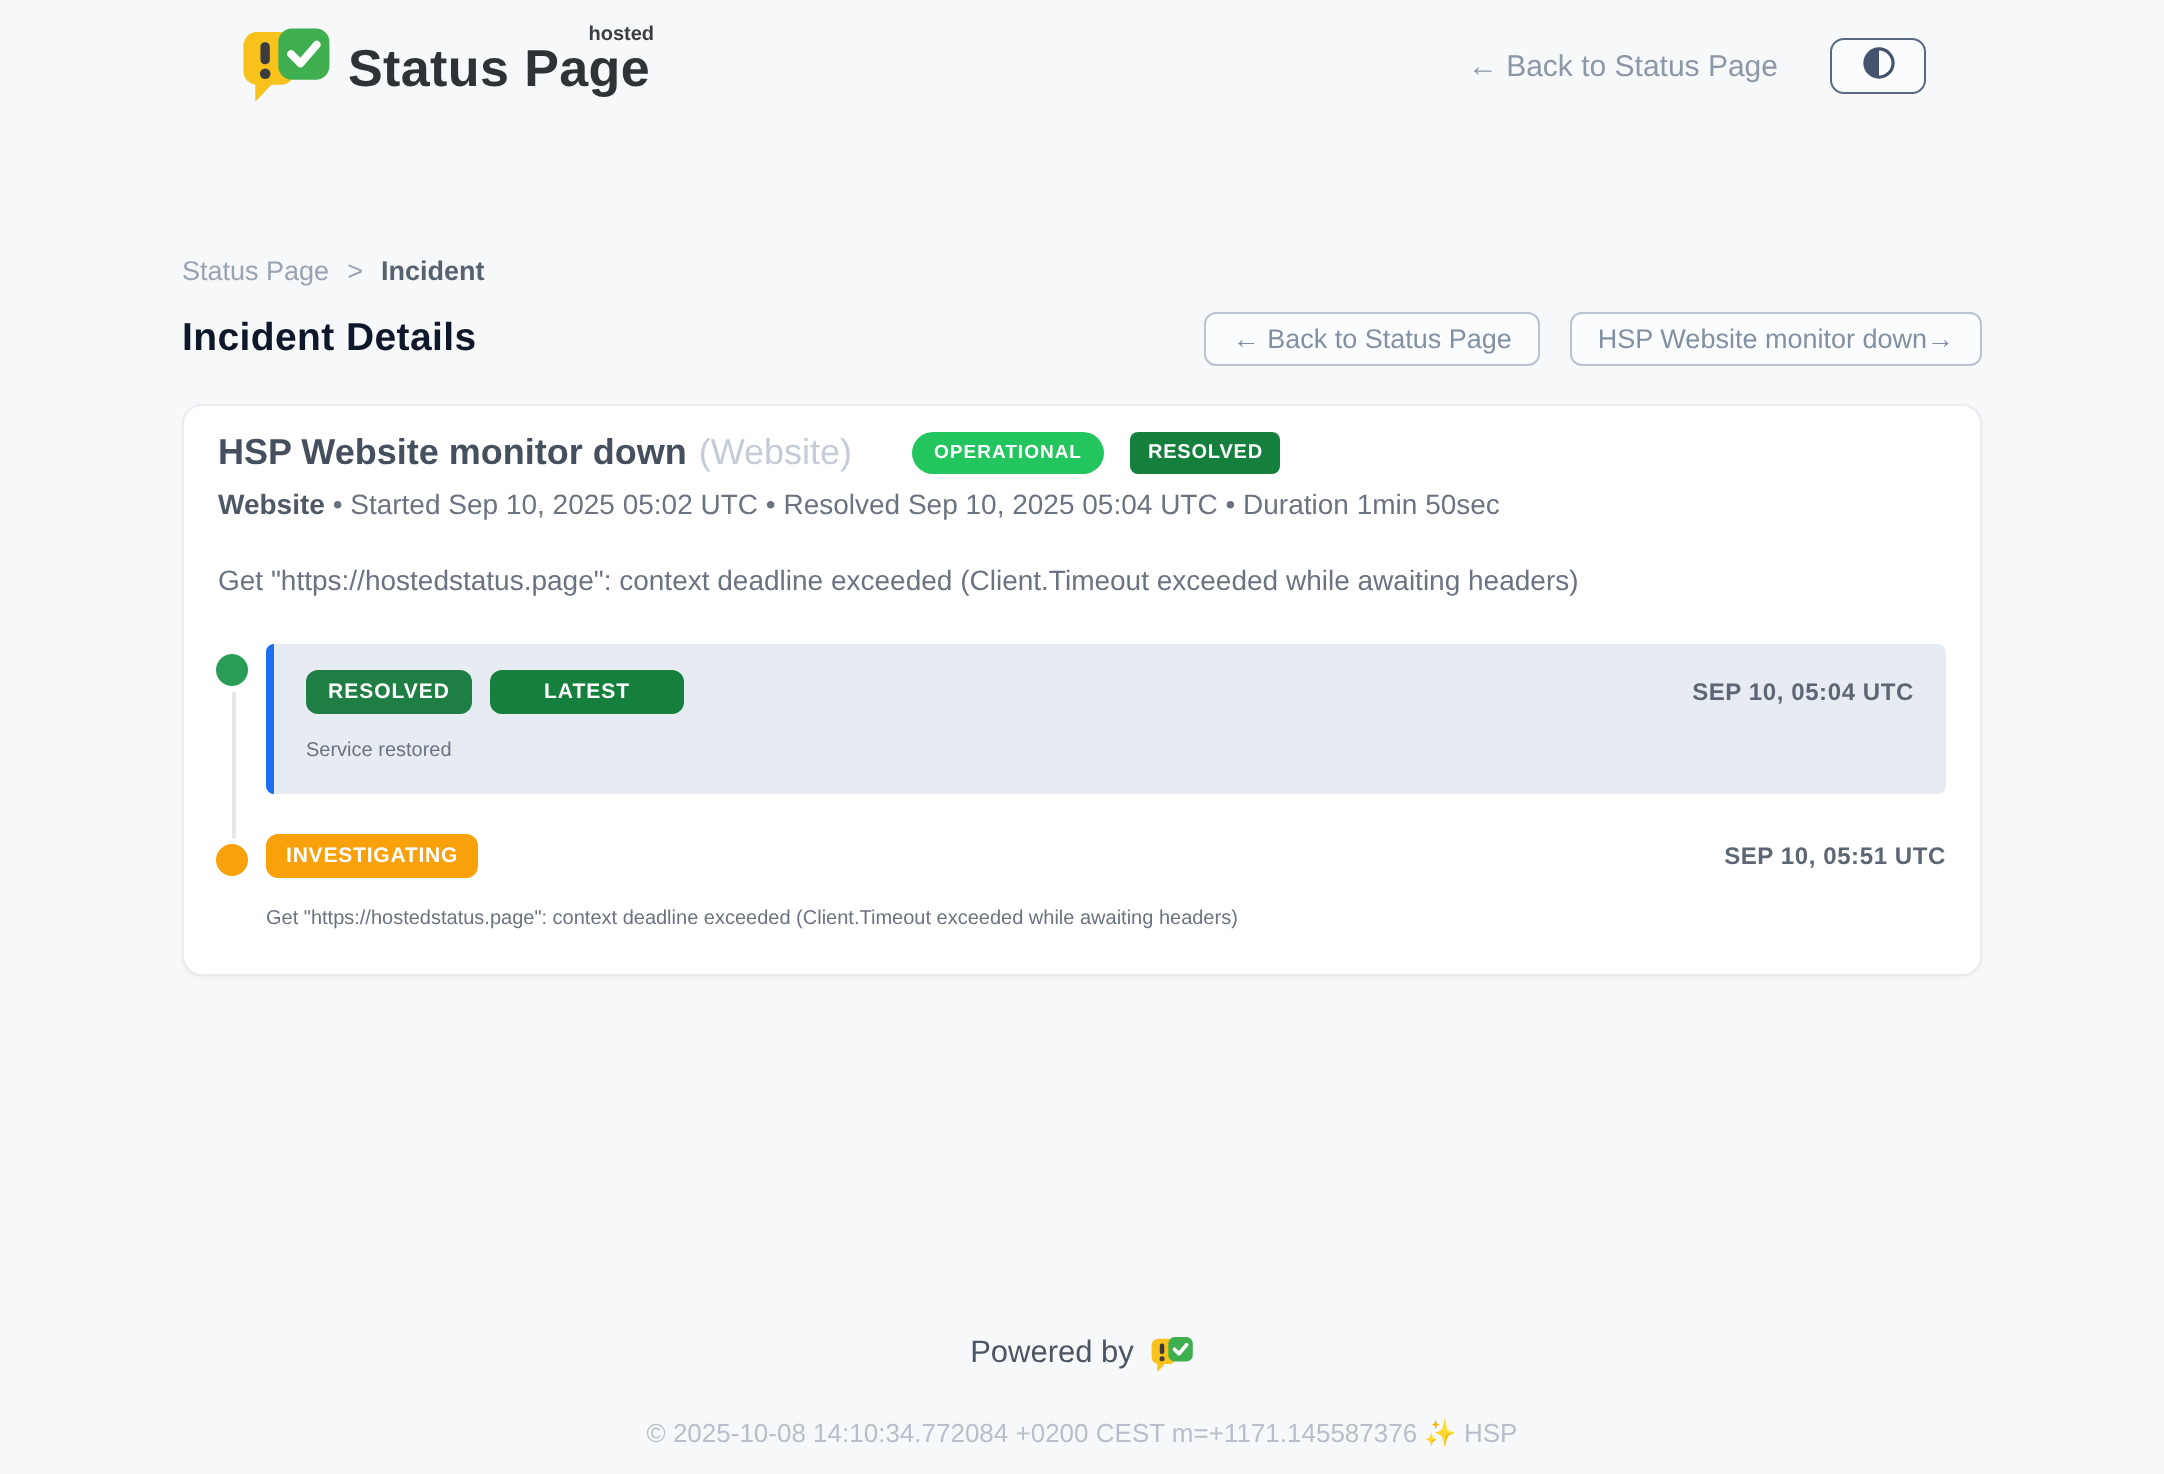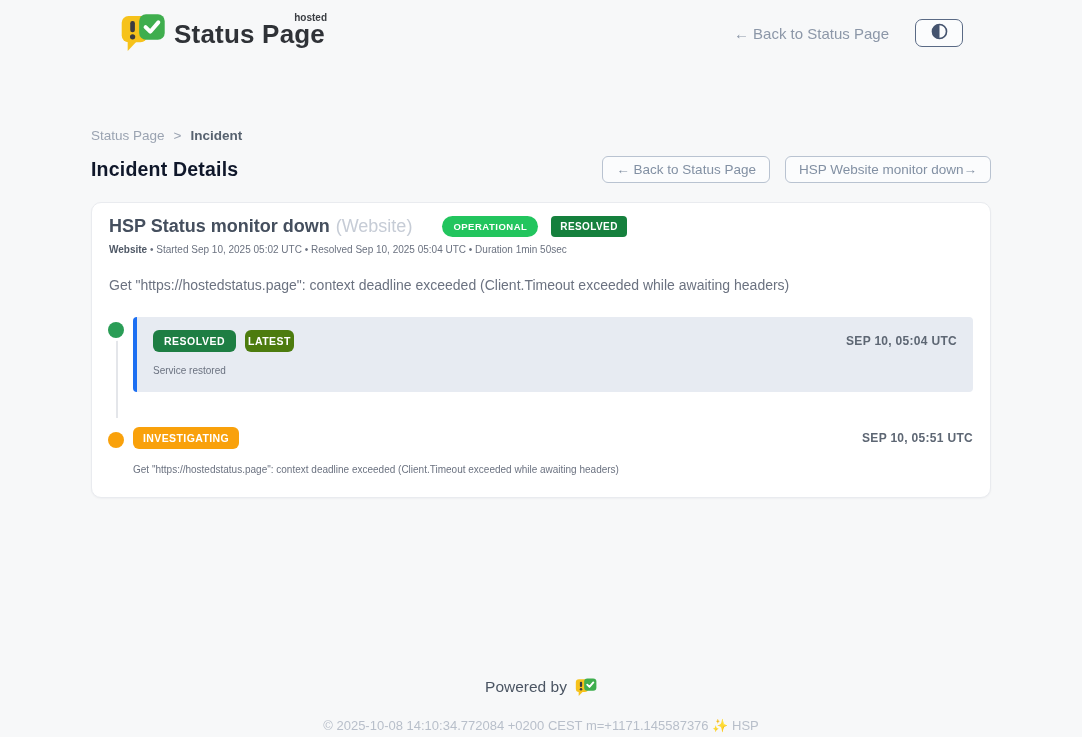--- a/index.html
+++ b/index.html
@@ -43,40 +43,40 @@
   .card {
     margin-top: 19px; background: #ffffff; border: 1px solid #e9ebef; border-radius: 10px;
     box-shadow: 0 1px 2px rgba(20,30,50,0.04); padding: 13px 17px 22px 17px;
   }
   .card-title-row { display: flex; align-items: center; }
   .incident-title { font-size: 18px; font-weight: 700; color: #454f5e; }
   .incident-scope { font-size: 18px; font-weight: 500; color: #c6ccd6; margin-left: 6px; }
   .badge { display: inline-block; color: #fff; font-weight: 700; text-transform: uppercase; }
   .badge-operational { background: #22c55e; font-size: 9.5px; letter-spacing: 0.5px; padding: 5px 11px; border-radius: 999px; margin-left: 30px; }
   .badge-resolved-top { background: #15803d; font-size: 10px; letter-spacing: 0.4px; padding: 5px 9px; border-radius: 4px; margin-left: 13px; }
-  .meta-line { margin-top: 7px; font-size: 10px; color: #6b7280; }
+  .meta-line { margin-top: 7px; font-size: 14px; color: #6b7280; }
   .meta-line b { color: #4f5866; font-weight: 700; }
   .incident-desc { margin-top: 22px; font-size: 14px; color: #6b7280; }
 
   
   .timeline { position: relative; margin-top: 24px; }
   .timeline-line { position: absolute; left: 7px; top: 18px; width: 2px; height: 83px; background: #e4e6ea; }
   .timeline-entry { position: relative; padding-left: 24px; }
-  .timeline-entry + .timeline-entry { margin-top: 35px; }
+  .timeline-entry + .timeline-entry { margin-top: 20px; }
   .timeline-dot {
     position: absolute; left: -1px; top: 5px; width: 16px; height: 16px; border-radius: 50%;
     box-shadow: 0 0 0 3px #ffffff;
   }
   .dot-green { background: #2a9d56; }
   .dot-orange { background: #f9a10b; }
   .entry-box { background: #e7ebf2; border-left: 4px solid #1d6ff2; border-radius: 4px; padding: 13px 16px 16px 16px; }
   .entry-head { display: flex; align-items: center; justify-content: space-between; }
   .entry-badges { display: flex; gap: 9px; align-items: center; }
   .badge-resolved { background: #1e7e43; font-size: 10.5px; letter-spacing: 0.5px; padding: 5px 11px; border-radius: 6px; }
-  .badge-latest { background: #4d7c0f; font-size: 10.5px; letter-spacing: 0.5px; padding: 5px 3px; border-radius: 6px; }
+  .badge-latest { background: #15803d; font-size: 10.5px; letter-spacing: 0.5px; padding: 5px 27px; border-radius: 6px; }
   .badge-investigating { background: #f9a10b; font-size: 10.5px; letter-spacing: 0.4px; padding: 5px 10px; border-radius: 6px; }
   .entry-time { font-size: 12px; font-weight: 700; color: #5d6673; letter-spacing: 0.3px; }
   .entry-msg { margin-top: 13px; font-size: 10px; color: #6b7280; }
   .entry-plain .entry-msg { margin-top: 15px; }
 
   
   .footer { margin-top: 180px; text-align: center; }
   .powered { display: inline-flex; align-items: flex-start; gap: 8px; font-size: 15.5px; color: #4b5563; }
   .copyright { margin-top: 17px; font-size: 13px; color: #b8bfca; }
   .sparkle { color: #f5c518; }
@@ -127,21 +127,21 @@
   <div class="page-head">
     <h1 class="page-title">Incident Details</h1>
     <div class="nav-buttons">
       <button class="nav-btn">← Back to Status Page</button>
       <button class="nav-btn">HSP Website monitor down→</button>
     </div>
   </div>
 
   <div class="card">
     <div class="card-title-row">
-      <span class="incident-title">HSP Status monitor down</span>
+      <span class="incident-title">HSP Website monitor down</span>
       <span class="incident-scope">(Website)</span>
       <span class="badge badge-operational">OPERATIONAL</span>
       <span class="badge badge-resolved-top">RESOLVED</span>
     </div>
     <div class="meta-line">
       <b>Website</b><span> • Started Sep 10, 2025 05:02 UTC • Resolved Sep 10, 2025 05:04 UTC • Duration 1min 50sec</span>
     </div>
     <div class="incident-desc">Get "https://hostedstatus.page": context deadline exceeded (Client.Timeout exceeded while awaiting headers)</div>
 
     <div class="timeline">

